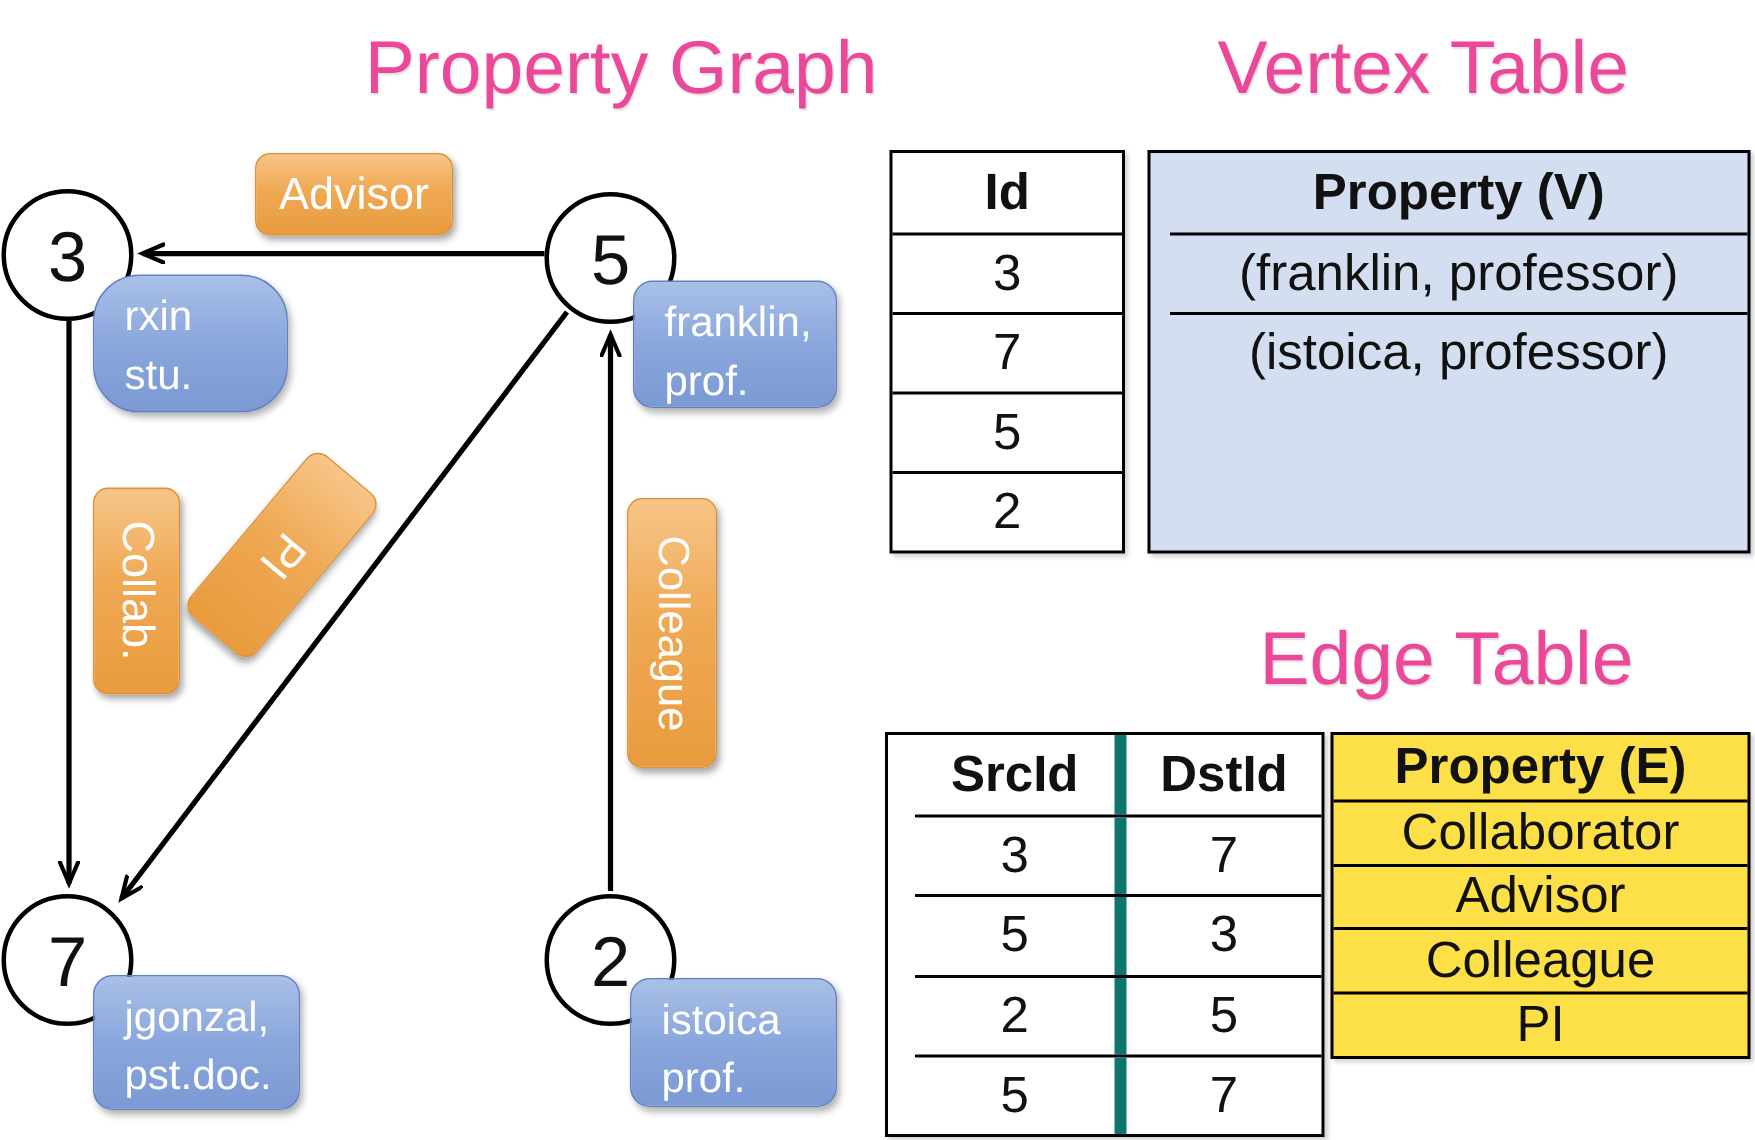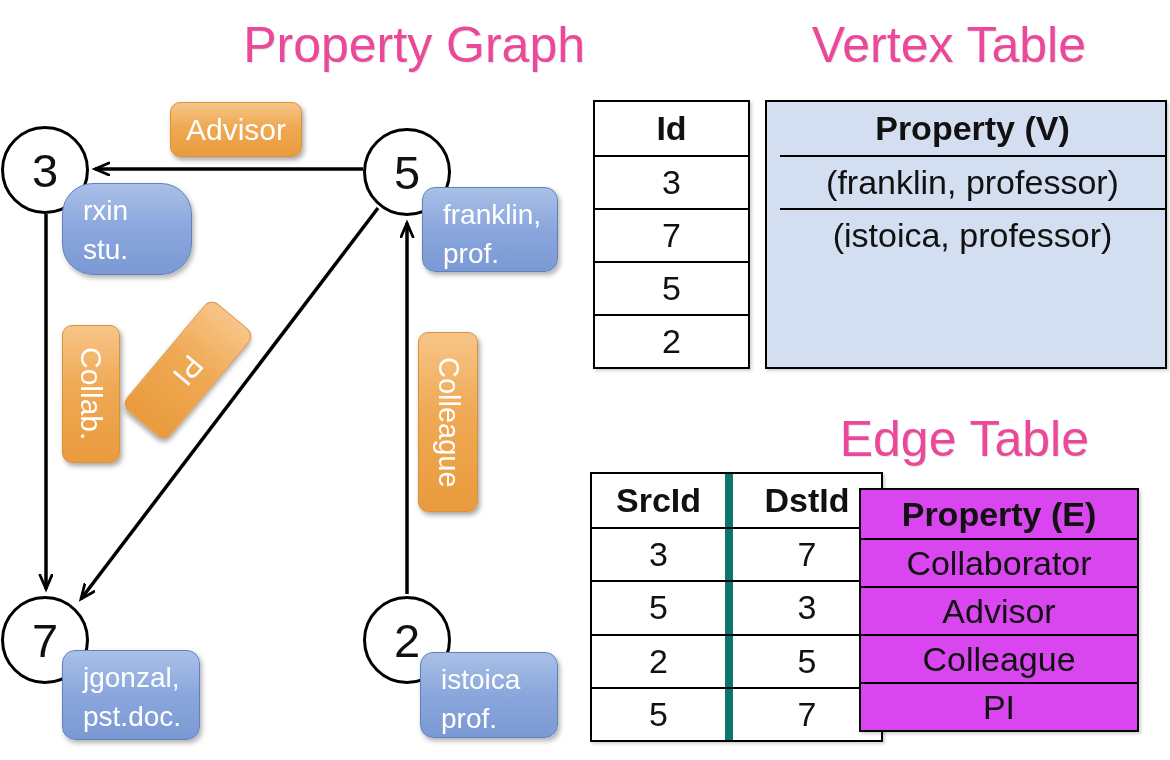--- a/index.html
+++ b/index.html
@@ -62,22 +62,22 @@
     box-shadow:2px 2px 3px rgba(0,0,0,0.18);
   }
   .trow {
     display:flex; align-items:center; justify-content:center;
     font-size:34px; border-top:2px solid #000; min-height:0;
   }
   .trow:first-child { border-top:none; }
   .th { font-weight:bold; }
   .vt-id   { left:593px; top:100px; width:157px; height:269px; background:#fff; }
   .vt-prop { left:765px; top:100px; width:402px; height:269px; background:#d3def1;padding-left:13px; }
-  .et-ids  { left:590px; top:472px; width:293px; height:270px; background:#fff; }
-  .et-prop { left:859px; top:488px; width:280px; height:244px; background:#d946ef; }
+  .et-ids  { left:590px; top:488px; width:293px; height:270px; background:#fff;padding-left:18px; }
+  .et-prop { left:887px; top:488px; width:280px; height:218px; background:#fde047; }
   .cell-src {
     width:133px; align-self:stretch; display:flex;
     align-items:center; justify-content:center;
   }
   .cell-dst {
     flex:1; align-self:stretch; display:flex;
     align-items:center; justify-content:center; border-left:8px solid #0f766e;
   }
 </style>
 </head>

